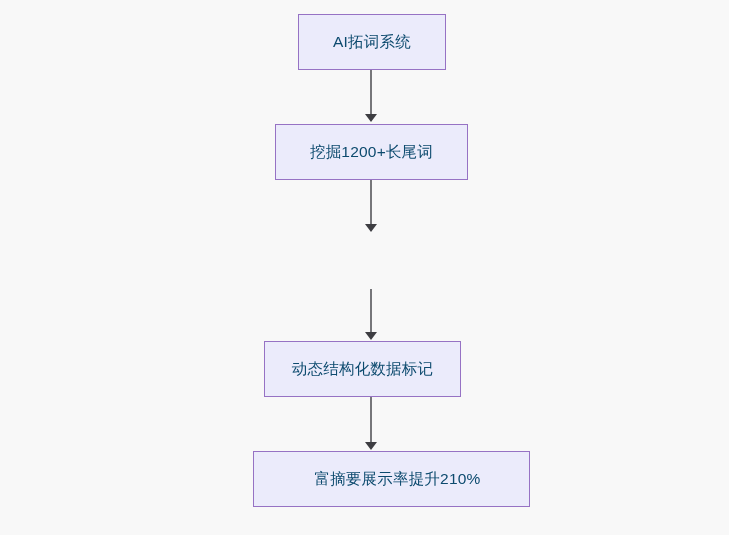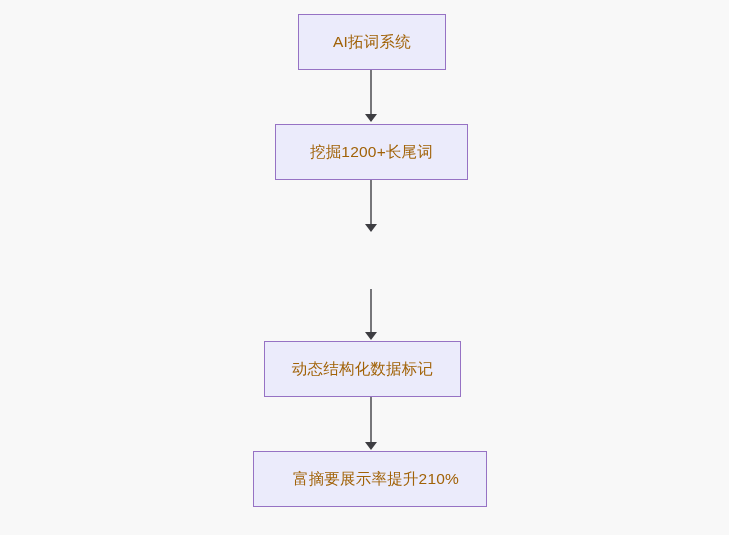--- a/index.html
+++ b/index.html
@@ -26,32 +26,32 @@
     background: #ebebfb;
     border: 1.4px solid #9672c4;
     display: flex;
     align-items: center;
     justify-content: center;
     height: 56px;
   }
 
   .flow-node .node-label {
     font-size: 15.5px;
-    color: #a16207;
+    color: #0c4a6e;
     line-height: 1;
     letter-spacing: 0.2px;
     white-space: nowrap;
   }
 
   
   .node-1 { left: 298px; top: 14px;  width: 148px; }
   .node-2 { left: 275px; top: 124px; width: 193px; }
   .node-3 { left: 260px; top: 233px; width: 223px; }
   .node-4 { left: 264px; top: 341px; width: 197px; align-items: center; }
-  .node-5 { left: 253px; top: 451px; width: 234px; padding-left: 12px; }
+  .node-5 { left: 253px; top: 451px; width: 277px; padding-left: 12px; }
 
   .flow-edge {
     position: absolute;
     left: 370px;
     width: 2px;
     background: #76767a;
   }
   .edge-1 { top: 70px;  height: 46px; }
   .edge-2 { top: 180px; height: 45px; }
   .edge-3 { top: 289px; height: 44px; }

